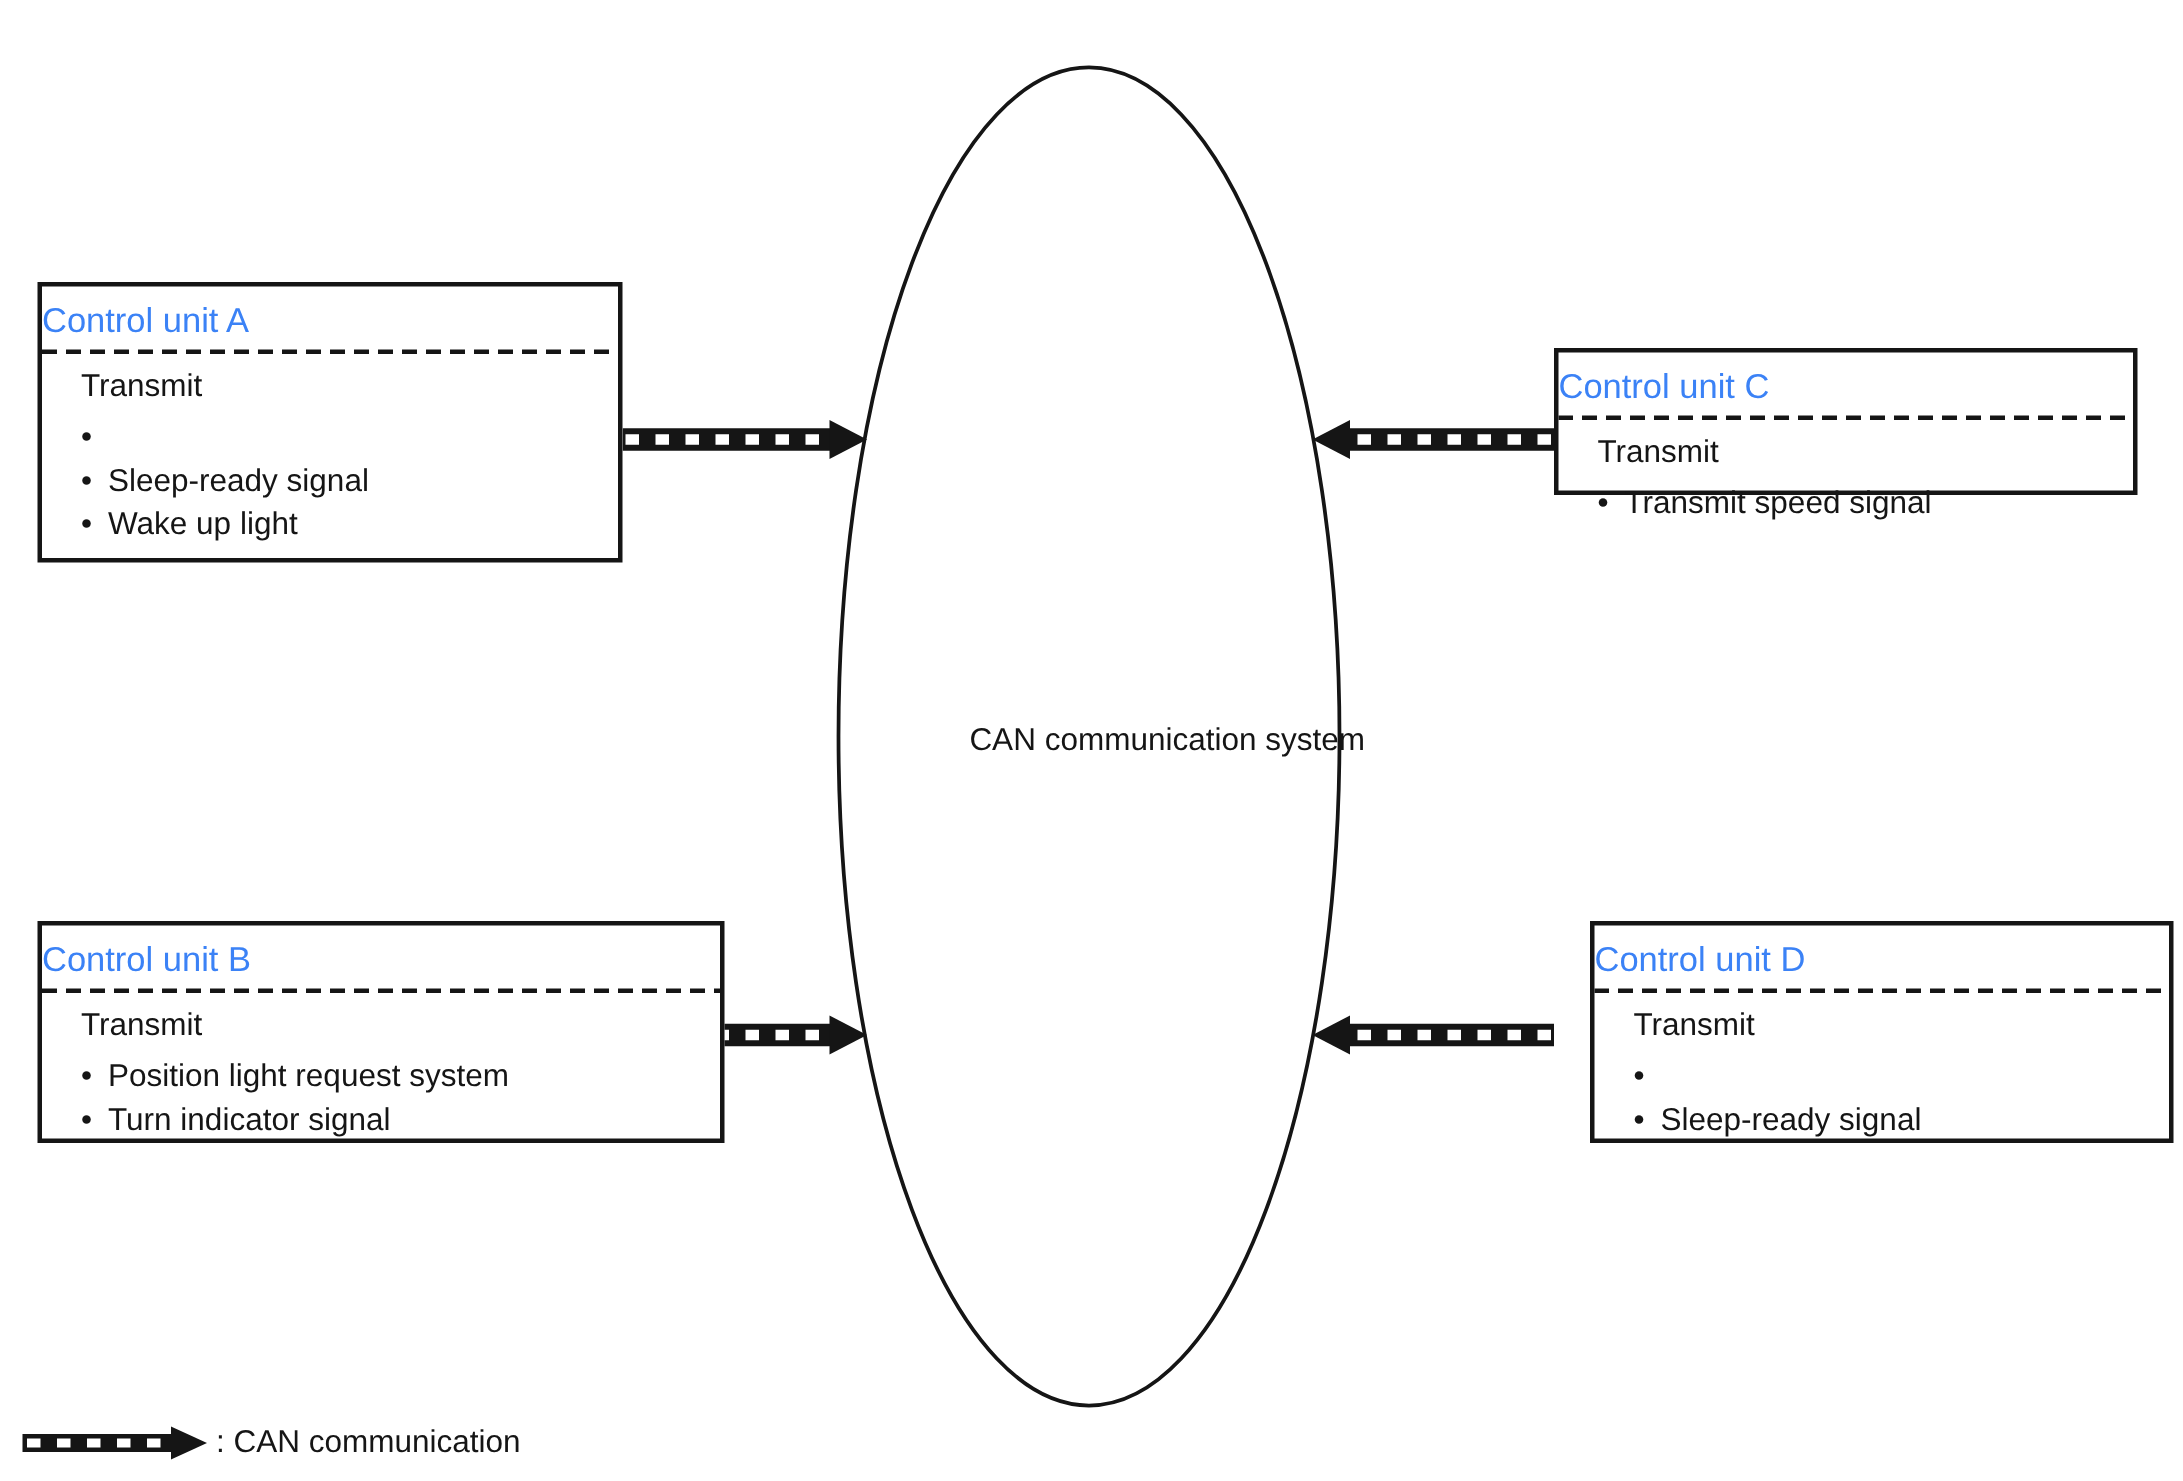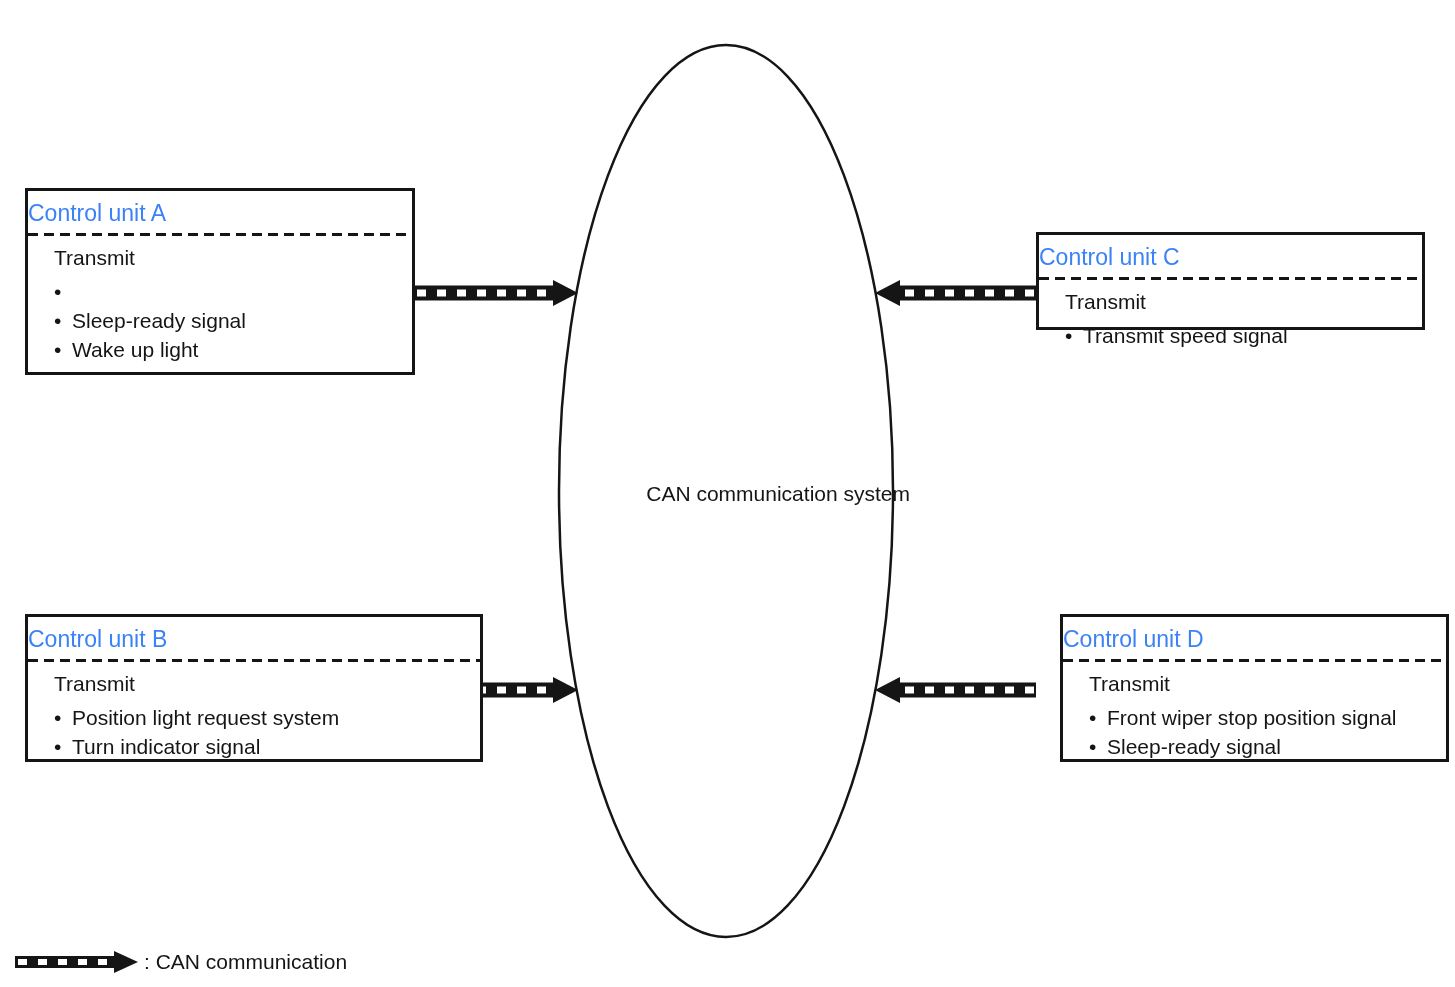--- a/index.html
+++ b/index.html
@@ -165,21 +165,20 @@
     </div>
   </div>
 
   <div class="unit-box" style="left:1036px; top:614px; width:389px; height:148px;margin-left:24px;">
     <div class="unit-title">Control unit D</div>
     <div class="unit-divider"></div>
     <div class="unit-body">
       <div class="transmit-label">Transmit</div>
       <div class="signal-row">
         <span class="bullet">•</span>
-        <span class="signal-text">Front wiper stop position signal</span>
       </div>
       <div class="signal-row">
         <span class="bullet">•</span>
         <span class="signal-text">Sleep-ready signal</span>
       </div>
     </div>
   </div>
 
   <div class="can-label">CAN communication system</div>
 

